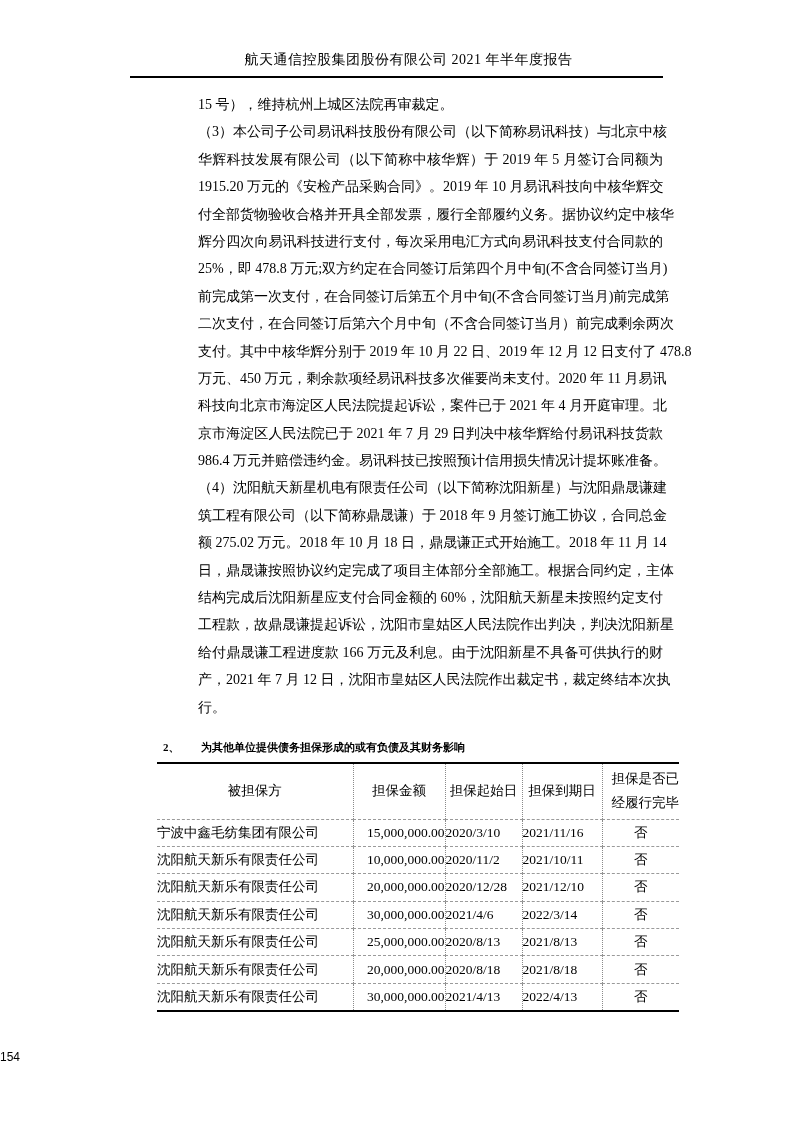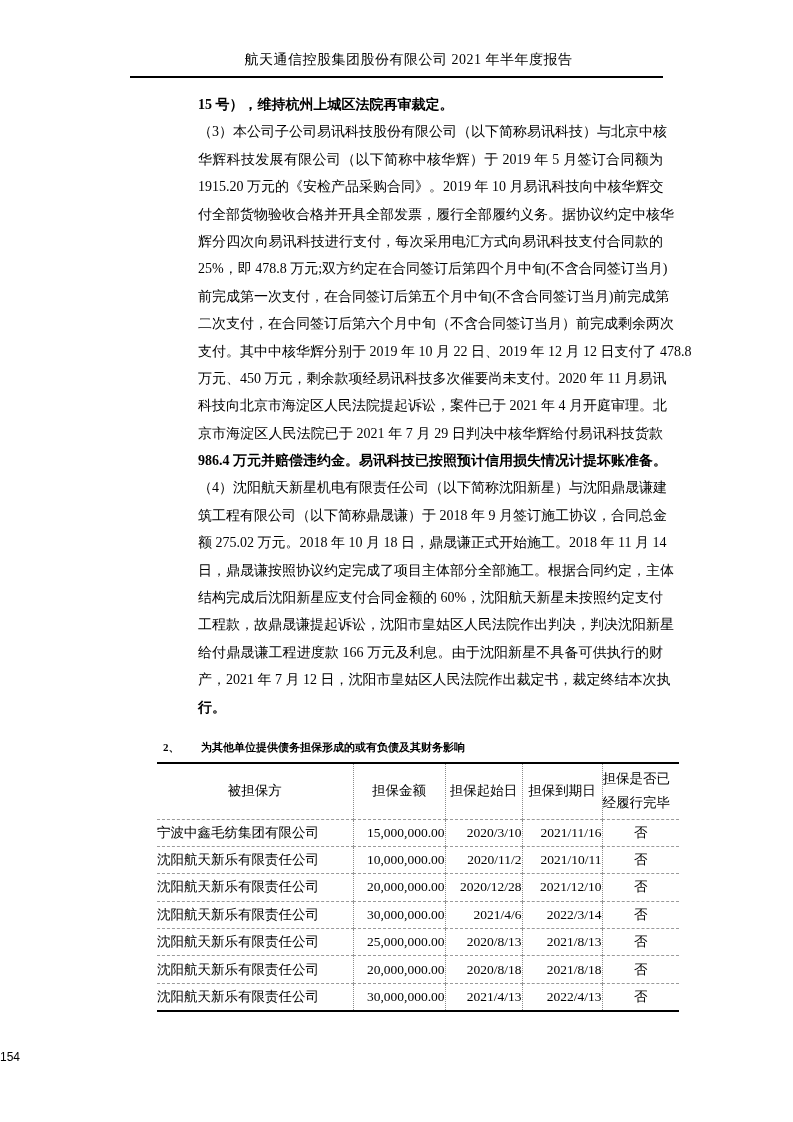--- a/index.html
+++ b/index.html
@@ -17,43 +17,43 @@
     border-top:2px solid #000; height:0;
   }
   .body-text {
     position:absolute; top:91px; left:198px; width:465px;
     font-size:14px; line-height:27.4px;
   }
   .line {
     height:27.4px; white-space:nowrap;
     text-align:justify; text-align-last:justify;
   }
-  .line.last { text-align-last:left;font-weight:bold; }
+  .line.last { text-align-last:left; }
   .section-heading {
     position:absolute; top:740px; left:163px;
     font-size:11px; font-weight:bold; white-space:nowrap;
   }
   .sec-num { display:inline-block; width:38px; }
   table.guarantee {
     position:absolute; top:762px; left:157px; width:522px;
     border-collapse:collapse; table-layout:fixed;
     font-size:13.5px;
     border-top:2.5px solid #000; border-bottom:2.5px solid #000;
   }
   table.guarantee th, table.guarantee td {
     font-weight:normal; padding:0; overflow:hidden; vertical-align:middle;
   }
   table.guarantee th + th, table.guarantee td + td { border-left:1px dotted #8a8a8a; }
   table.guarantee thead tr { height:56px; }
   table.guarantee tbody tr { height:27.4px; border-top:1px dashed #9a9a9a; }
   th.h-center { text-align:center;margin-top:44px; }
-  th.h-wrap { text-align:left; padding-left:4px; line-height:24px; }
+  th.h-wrap { text-align:right; padding-left:4px; line-height:24px; }
   td.c-name { text-align:left; padding-left:9px; }
   td.c-amount { text-align:right; padding-right:7px; }
-  td.c-date { text-align:right; padding-right:8px; }
+  td.c-date { text-align:left; padding-right:8px; }
   td.c-flag { text-align:center; }
   .page-number {
     position:absolute; top:1050px; left:0; width:793px;
     text-align:left; font-size:12px;
     font-family:"Liberation Sans","DejaVu Sans",sans-serif;
   }
 </style>
 </head>
 <body>
 

